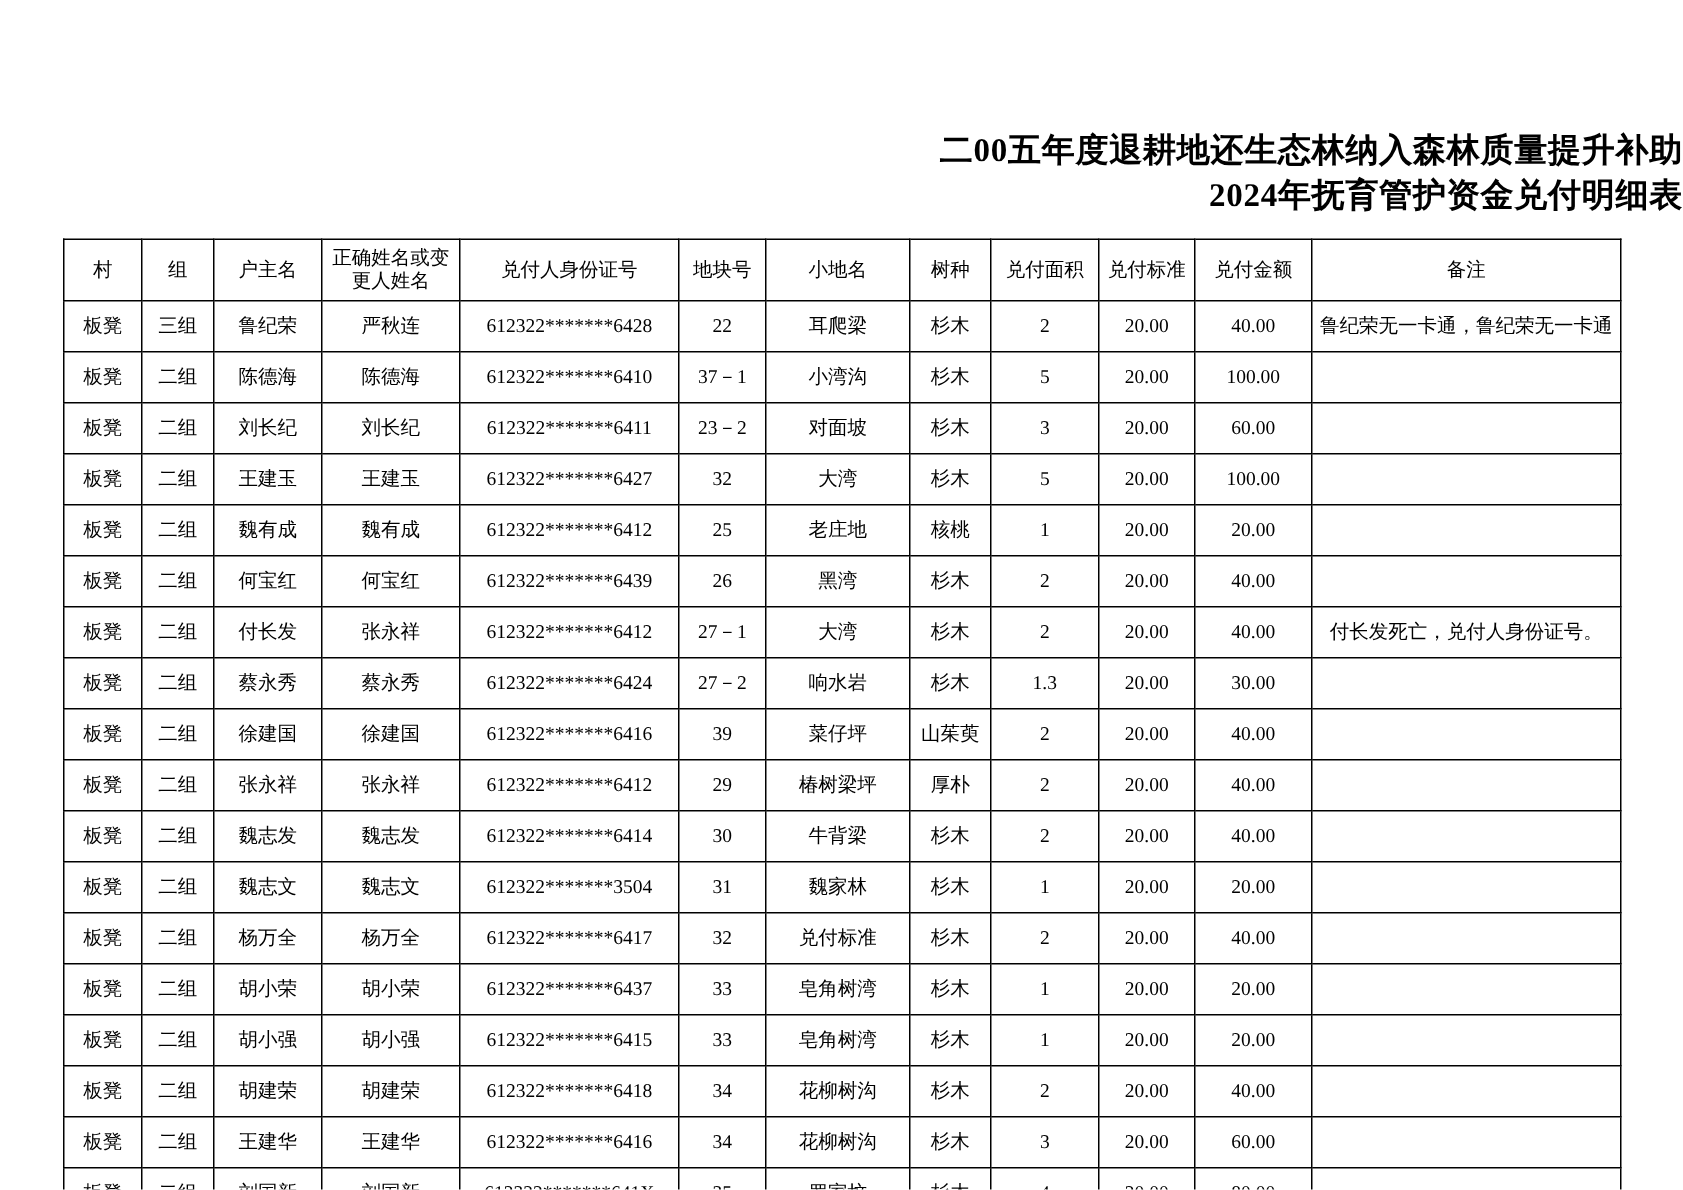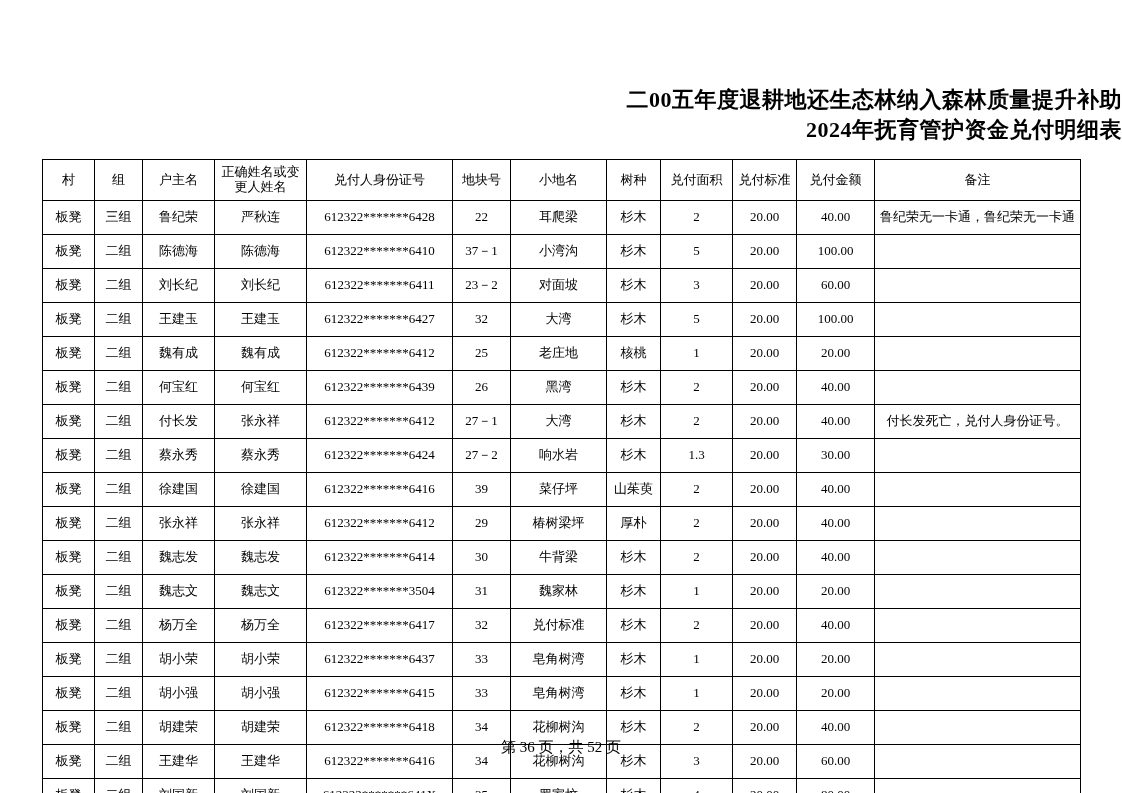--- a/index.html
+++ b/index.html
@@ -389,15 +389,14 @@
             <td>杉木</td>
             <td class="num">4</td>
             <td class="num">20.00</td>
             <td class="num">80.00</td>
             <td class="remark"></td>
           </tr>
         </tbody>
     </table>
   </div>
 
-  <div class="footer">第 36 页，共 52 页</div>
 
 </div>
 
 </body></html>

